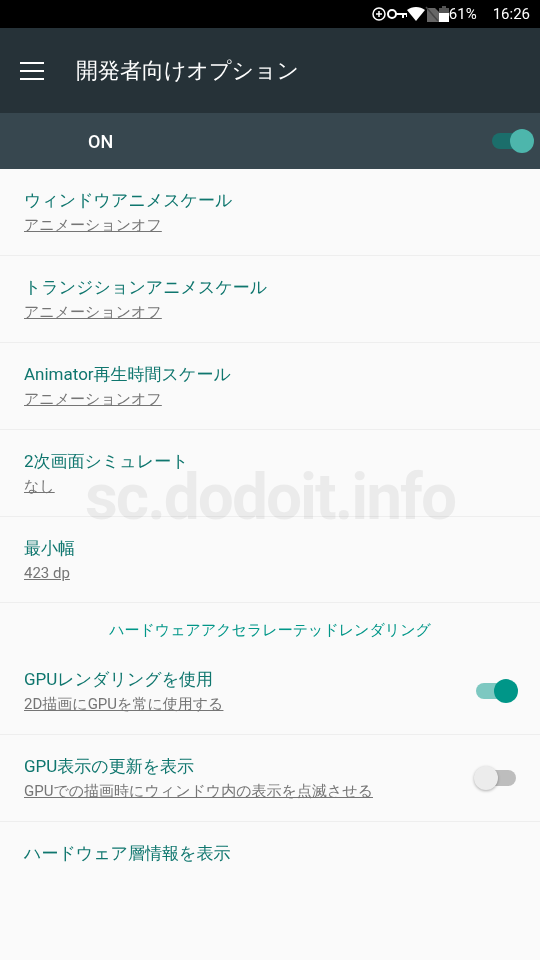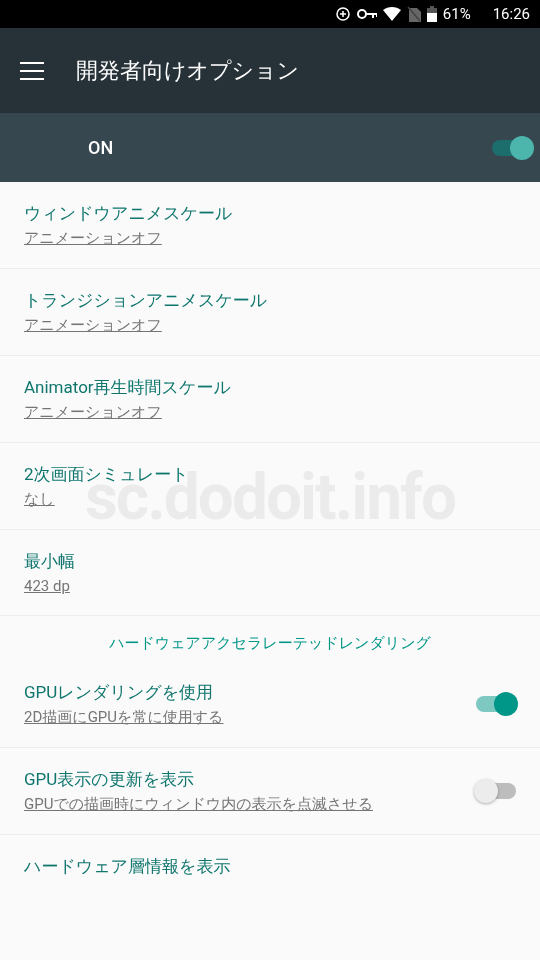--- a/index.html
+++ b/index.html
@@ -13,21 +13,20 @@
 }
 .status-bar {
   height: 28px;
   background: #000;
   color: #fff;
   display: flex;
   justify-content: flex-end;
   align-items: center;
   padding: 0 10px;
   font-size: 15px;
-  gap: 6px;
 }
 .status-bar .icon { display: inline-flex; align-items: center; }
 .app-bar {
   height: 85px;
   background: #263238;
   color: #fff;
   display: flex;
   align-items: center;
   padding: 0 20px;
 }
@@ -42,21 +41,21 @@
 .menu-icon span {
   height: 2px;
   background: #fff;
   display: block;
 }
 .app-title {
   font-size: 22px;
   font-weight: 400;
 }
 .master-row {
-  height: 69px;
+  height: 56px;
   background: #37474F;
   display: flex;
   align-items: center;
   justify-content: space-between;
   padding: 0 8px 0 88px;
   color: #fff;
 }
 .master-label {
   font-size: 18px;
   font-weight: 500;

